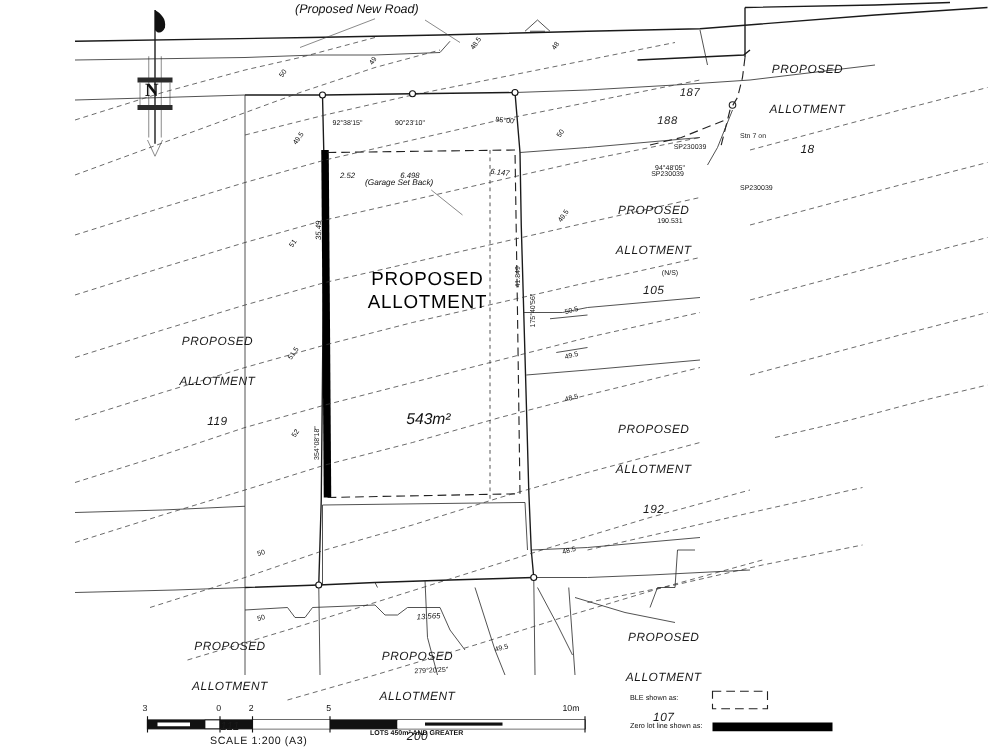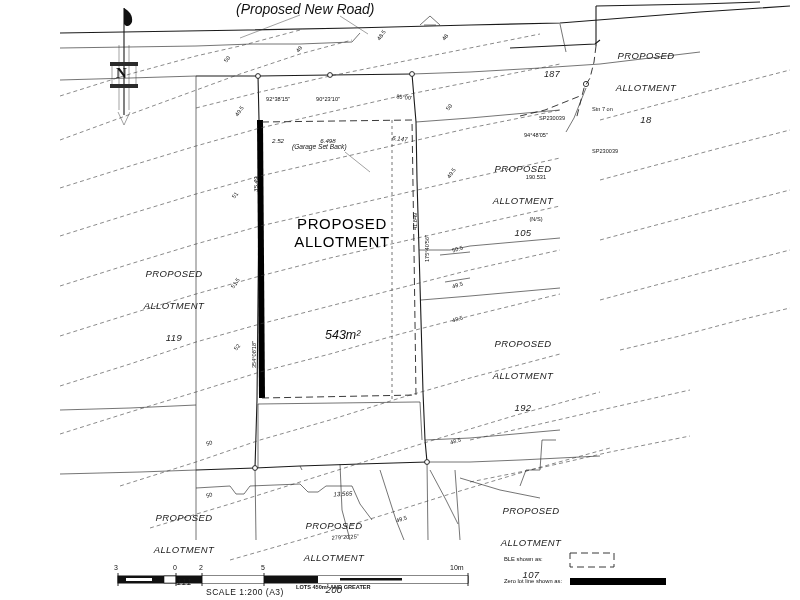--- a/index.html
+++ b/index.html
@@ -8,26 +8,26 @@
   #root{position:relative;width:800px;height:600px;background:#fff;}
   svg{position:absolute;left:0;top:0;}
   .lbl{position:absolute;font-family:"Liberation Sans",sans-serif;
        white-space:pre;line-height:1.12;}
   .allot{font-style:italic;font-size:9.5px;text-align:center;letter-spacing:.4px;color:#1a1a1a;}
   .mainlot{font-size:15px;text-align:center;letter-spacing:.6px;color:#000;font-weight:400;}
   .area{font-style:italic;font-size:12.5px;color:#111;margin-left:12px;}
   .tiny2{font-size:5.6px;color:#222;}
   .bearing{font-size:5.6px;color:#111;}
   .dist{font-size:6.2px;color:#111;font-style:italic;}
-  .roadlbl{font-style:italic;font-size:14px;color:#111;}
+  .roadlbl{font-style:italic;font-size:10px;color:#111;}
   .garlbl{font-style:italic;font-size:6.6px;color:#111;}
   .legend{font-size:5.6px;color:#111;line-height:1.52;white-space:pre;}
   .legend2{font-size:5.8px;color:#111;}
   .scalenum{font-size:7px;color:#111;}
-  .scaletxt{font-size:8.5px;color:#111;letter-spacing:.5px;margin-left:38px;}
+  .scaletxt{font-size:8.5px;color:#111;letter-spacing:.5px;}
   .northN{font-family:"Liberation Serif",serif;font-weight:bold;font-size:15px;color:#111;}
   .rot90{transform-origin:0 0;}
 </style>
 </head>
 <body>
 
 <div id="root">
 
   <svg width="800" height="600">
     <defs>
@@ -229,20 +229,24 @@
   <div class="lbl allot" style="left:608px;top:30px;width:76px;">
     <div>PROPOSED</div>
     <div>ALLOTMENT</div>
     <div>18</div>
   </div>
 
   <div class="lbl" style="left:524px;top:2px;width:56px;text-align:center;">
     <div class="allot" style="font-size:9px;margin-top:31px;">187</div>
     <div class="tiny2">SP230039</div>
   </div>
+  <div class="lbl" style="left:506px;top:55px;width:56px;text-align:center;">
+    <div class="allot" style="font-size:9px;">188</div>
+    <div class="tiny2">SP230039</div>
+  </div>
 
   <div class="lbl" style="left:592px;top:70px;">
     <div class="tiny2">Stn 7 on</div>
     <div class="tiny2">SP230039</div>
   </div>
 
   <div class="lbl" style="left:524px;top:96px;text-align:center;">
     <div class="bearing">94°48'05"</div>
     <div class="bearing">190.531</div>
     <div class="bearing">(N/S)</div>

